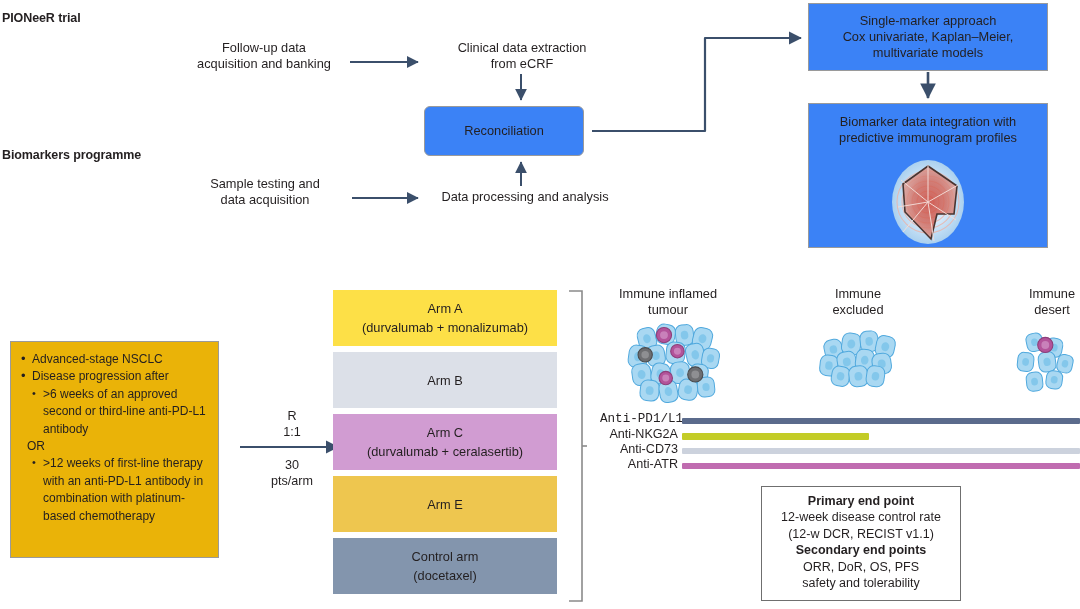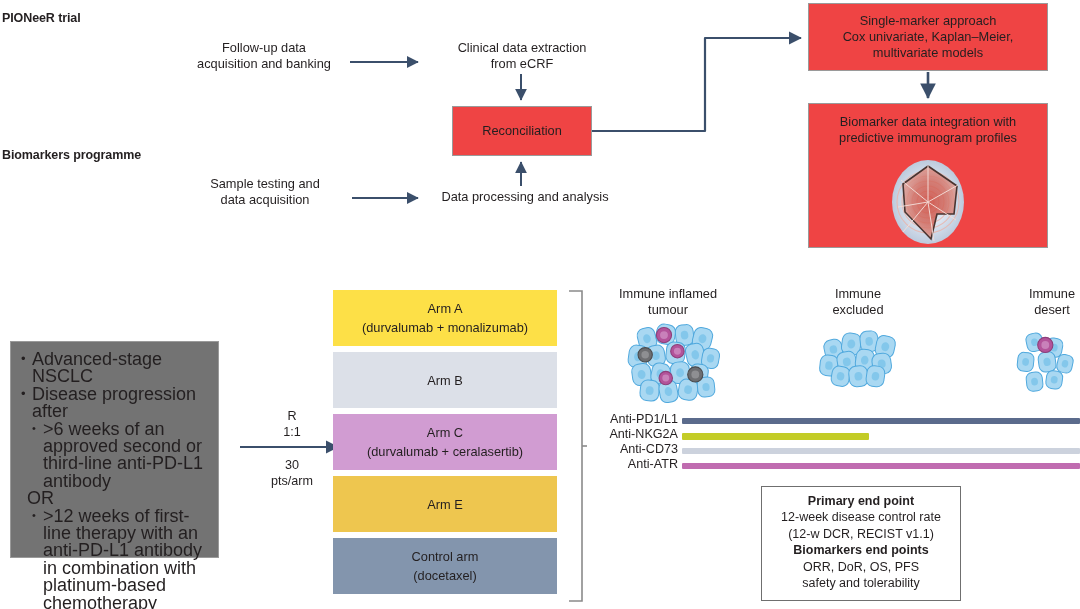--- a/index.html
+++ b/index.html
@@ -24,21 +24,21 @@
 
   .flow-text {
     font-size: 12.8px;
     line-height: 16px;
     color: #231f20;
     text-align: center;
   }
 
   .boxed {
     border: 1px solid #9a9a9a;
-    background: #ef4444;
+    background: #3b82f6;
     display: flex;
     align-items: center;
     justify-content: center;
     text-align: center;
   }
 
   .arm-box {
     display: flex;
     flex-direction: column;
     align-items: center;
@@ -46,22 +46,22 @@
     font-size: 12.8px;
     line-height: 19px;
     color: #231f20;
     text-align: center;
   }
   .arm-box .arm-name { }
   .arm-box .arm-drugs { }
 
   .criteria-box {
     border: 1px solid #9a9a9a;
-    background: #737373;
-    font-size: 18px;
+    background: #eab308;
+    font-size: 12px;
     line-height: 17.4px;
     padding: 9px 10px 9px 8px;
   }
   .criteria-box ul { list-style: none; }
   .criteria-box li.lvl1 {
     position: relative;
     padding-left: 13px;
   }
   .criteria-box li.lvl1::before {
     content: "\2022";
@@ -115,21 +115,21 @@
   <div class="abs section-label" style="left:2px; top:148px;">Biomarkers programme</div>
 
   <div class="abs flow-text" style="left:180px; top:40px; width:168px;">Follow-up data<br>acquisition and banking</div>
 
   <div class="abs flow-text" style="left:432px; top:40px; width:180px;">Clinical data extraction<br>from eCRF</div>
 
   <div class="abs flow-text" style="left:182px; top:176px; width:166px;">Sample testing and<br>data acquisition</div>
 
   <div class="abs flow-text" style="left:425px; top:189px; width:200px;">Data processing and analysis</div>
 
-  <div class="abs boxed flow-text" style="left:452px; top:106px; width:140px; height:50px;">
+  <div class="abs boxed flow-text" style="left:424px; top:106px; width:160px; height:50px;border-radius:6px;">
     <span>Reconciliation</span>
   </div>
 
   <div class="abs boxed flow-text" style="left:808px; top:3px; width:240px; height:68px;">
     <span>Single-marker approach<br>Cox univariate, Kaplan–Meier,<br>multivariate models</span>
   </div>
 
   <div class="abs boxed" style="left:808px; top:103px; width:240px; height:145px; align-items:flex-start; padding-top:10px;">
     <div style="width:100%;">
       <div class="flow-text">Biomarker data integration with<br>predictive immunogram profiles</div>
@@ -423,32 +423,32 @@
           </g>
           <g>
             <circle cx="50" cy="29" r="8.5" fill="#b3539a" stroke="#8d3f79" stroke-width="1.2"></circle>
             <circle cx="50" cy="29" r="4.4" fill="#d090c4" opacity="0.75"></circle>
           </g>
         </svg>
       </div>
     </div>
 
   <div class="abs" id="bars-container" style="left:600px; top:414px; width:480px; height:60px;">
-      <div class="bio-label" style="position: absolute; left: 0px; top: -2px; width: 78px;">Anti-PD1/L1</div>
+      <div class="bio-label" style="position: absolute; left: 0px; top: -2px; width: 78px; font-family: Liberation Mono, monospace;">Anti-PD1/L1</div>
       <div class="bio-bar" style="position: absolute; left: 82px; top: 4px; width: 398px; height: 6px; background: rgb(91, 107, 140);"></div>
       <div class="bio-label" style="position: absolute; left: 0px; top: 13px; width: 78px;">Anti-NKG2A</div>
       <div class="bio-bar" style="position: absolute; left: 82px; top: 19px; width: 187.06px; height: 7px; background: rgb(195, 204, 39);"></div>
       <div class="bio-label" style="position: absolute; left: 0px; top: 28px; width: 78px;">Anti-CD73</div>
       <div class="bio-bar" style="position: absolute; left: 82px; top: 34px; width: 398px; height: 6px; background: rgb(204, 210, 221);"></div>
       <div class="bio-label" style="position: absolute; left: 0px; top: 43px; width: 78px;">Anti-ATR</div>
       <div class="bio-bar" style="position: absolute; left: 82px; top: 49px; width: 398px; height: 6px; background: rgb(192, 108, 176);"></div>
     </div>
 
   <div class="abs endpoint-box" style="left:761px; top:486px; width:200px; height:115px;">
     <div class="eb-head">Primary end point</div>
     <div>12-week disease control rate</div>
     <div>(12-w DCR, RECIST v1.1)</div>
-    <div class="eb-head">Biomarkers end points</div>
+    <div class="eb-head">Secondary end points</div>
     <div>ORR, DoR, OS, PFS</div>
     <div>safety and tolerability</div>
   </div>
 
 </div>
 
 </body></html>

